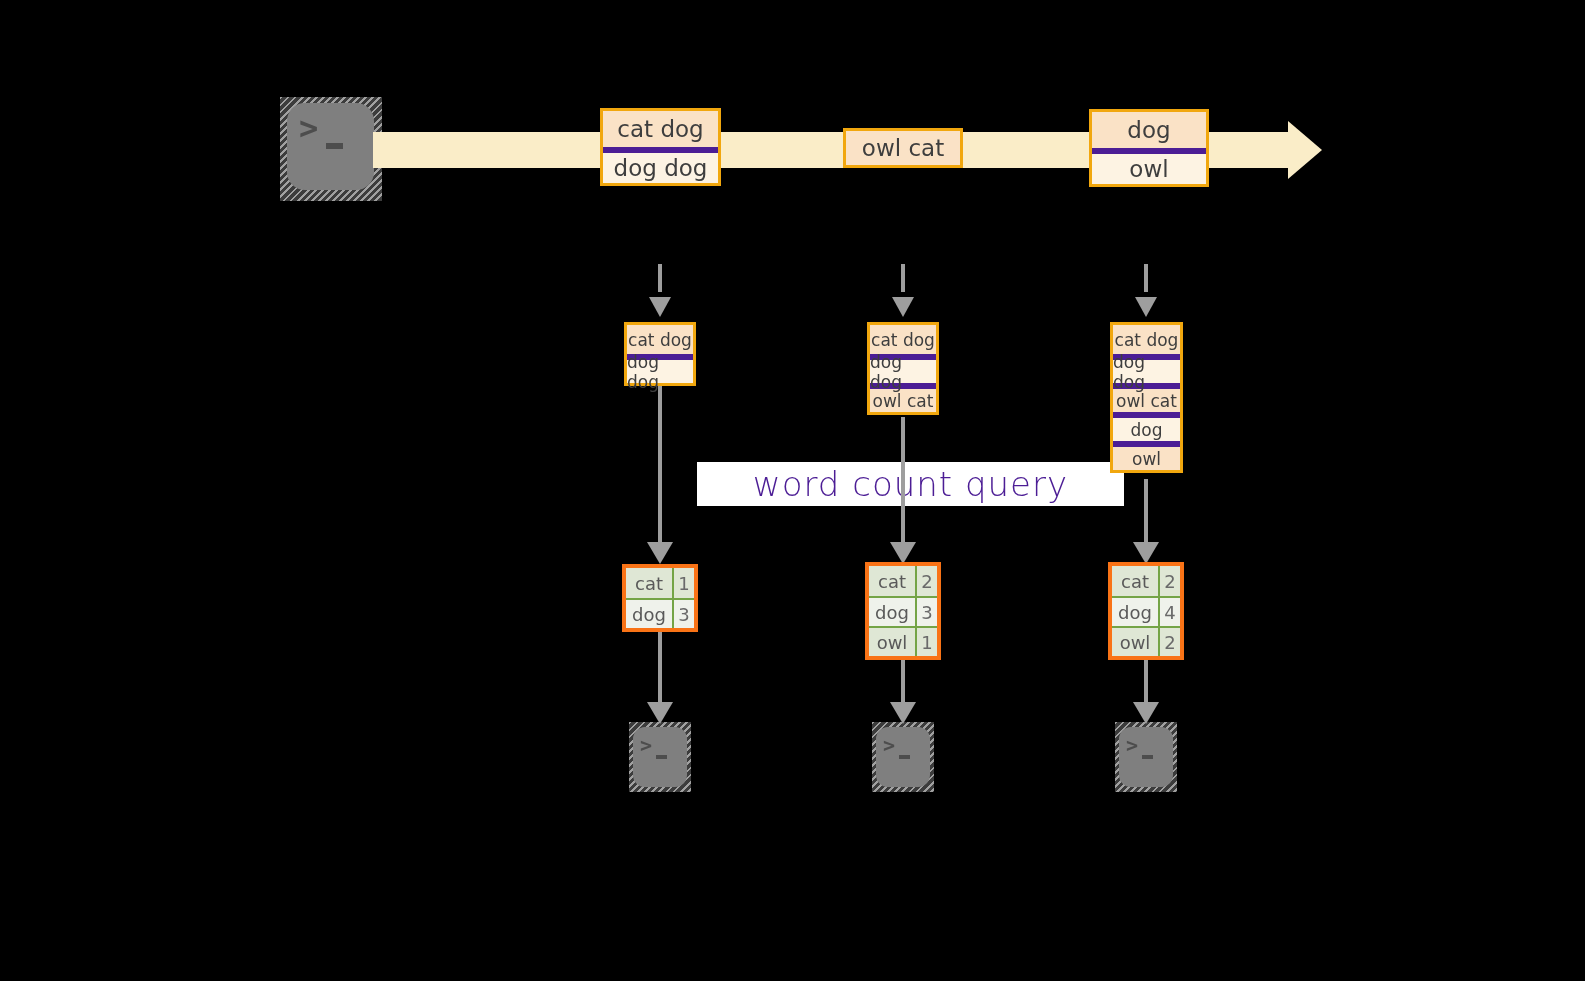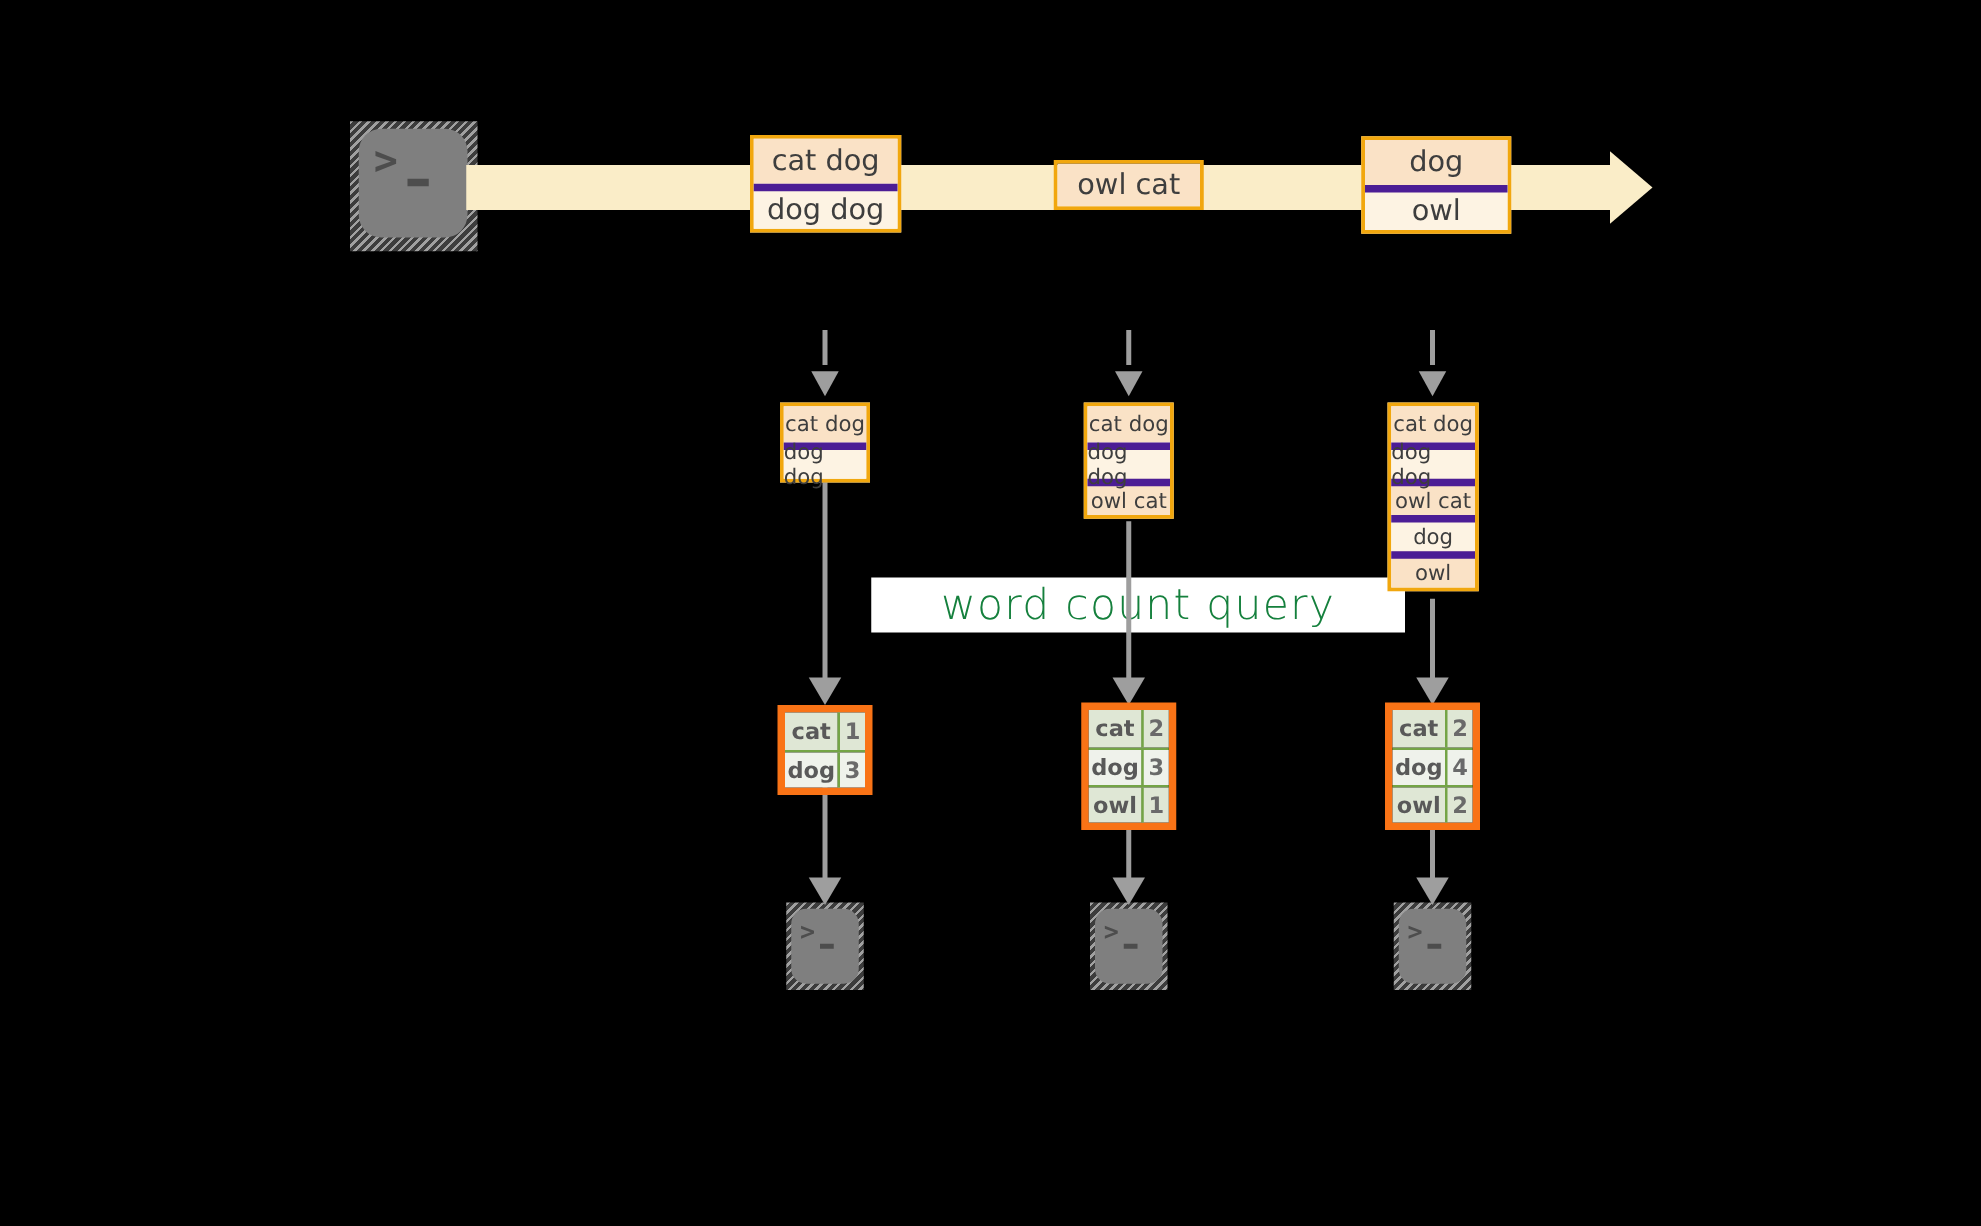--- a/index.html
+++ b/index.html
@@ -52,25 +52,25 @@
     position:absolute; width:0; height:0; z-index:2;
     border-left:11px solid transparent; border-right:11px solid transparent;
     border-top:20px solid #9e9e9e;
   }
   
   .query-band {
     position:absolute; background:#ffffff; z-index:1;
     display:flex; align-items:center; justify-content:center;
   }
   .query-text {
-    position:relative; z-index:3; color:#15803d; font-size:34px; font-weight:300;
+    position:relative; z-index:3; color:#4c1d95; font-size:34px; font-weight:300;
     letter-spacing:1px;
   }
   
-  .gtable { position:absolute; border:6px solid #f97316; z-index:4;font-weight:bold; }
+  .gtable { position:absolute; border:4px solid #f97316; z-index:4; }
   .grow { display:flex; height:30px; }
   .grow + .grow { border-top:2px solid #74A446; }
   .gname {
     flex:1; display:flex; align-items:center; justify-content:center;
     font-size:18px; color:#595959;
   }
   .gval {
     width:22px; border-left:2px solid #74A446;
     display:flex; align-items:center; justify-content:center;
     font-size:18px; color:#6a6a6a;

